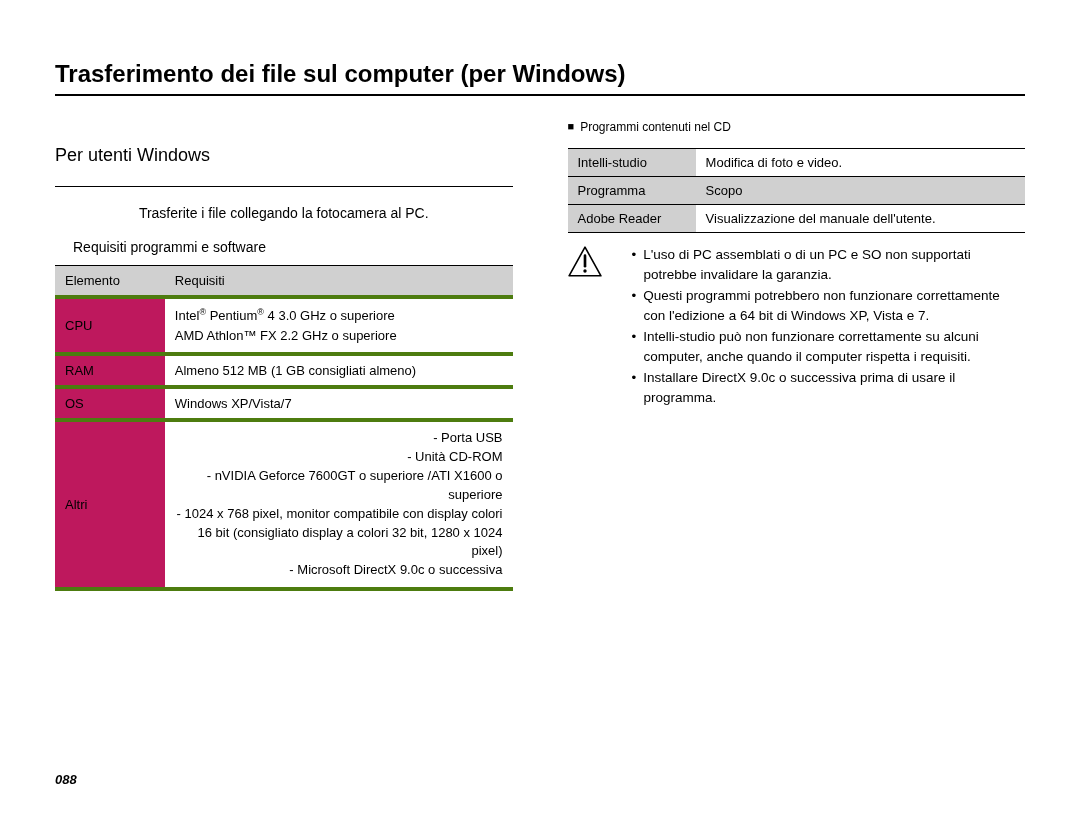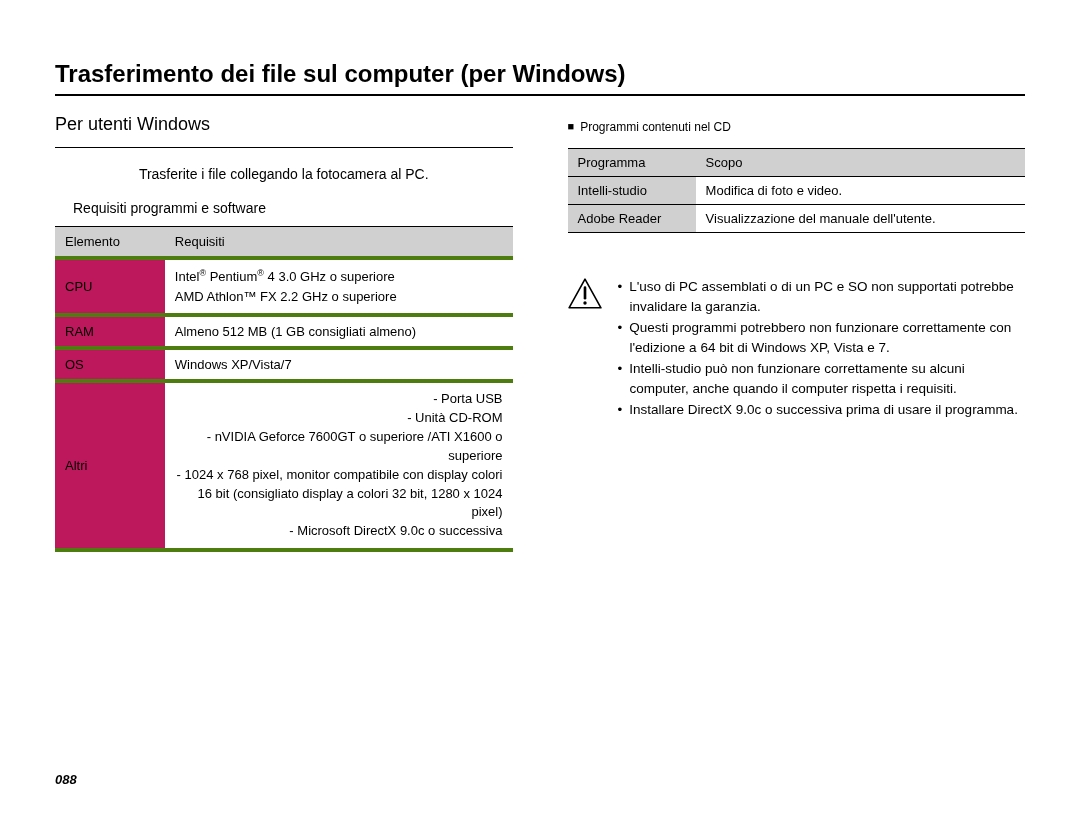--- a/index.html
+++ b/index.html
@@ -1,35 +1,35 @@
 <!DOCTYPE html>
 <html><head>
 <meta charset="utf-8">
 <style>
   * { box-sizing: border-box; margin: 0; padding: 0; }
   html, body { width: 1080px; height: 815px; background: #fff; font-family: Arial, Helvetica, sans-serif; color: #000; }
   .page { padding: 60px 55px 30px 55px; position: relative; height: 100%; }
   .title { font-size: 24px; font-weight: bold; border-bottom: 2px solid #000; padding-bottom: 6px; margin-bottom: 18px; }
   .columns { display: flex; gap: 55px; }
   .col { flex: 1; }
-  .subhead { font-size: 18px; font-weight: normal; border-bottom: 1px solid #000; padding-bottom: 12px; margin-bottom: 18px; display: inline-block; width: 100%; }
+  .subhead { font-size: 18px; font-weight: normal; border-bottom: 1px solid #000; padding-bottom: 20px; margin-bottom: 18px; display: inline-block; width: 100%; margin-top: 31px; }
   .intro { font-size: 14px; margin-bottom: 18px; text-align: center; }
   .sect-head { font-size: 12px; margin: 6px 0 4px 0; }
   .sect-head::before { content: "■"; margin-right: 6px; font-size: 11px; position: relative; top: -1px; }
   .sect-sub { font-size: 14px; margin: 0 0 10px 18px; }
   table.req { width: 100%; border-collapse: collapse; font-size: 13px; }
   table.req th, table.req td { border-top: 1px solid #000; border-bottom: 4px solid #4d7c0f; padding: 7px 10px; text-align: left; vertical-align: top; }
   table.req th { background: #d0d0d0; font-weight: normal; }
   table.req td.lab { background: #be185d; width: 24%; vertical-align: middle; }
   .cpu-line { line-height: 1.5; }
   .cpu-line sup { font-size: 9px; }
   ul.items { list-style: none; padding-left: 0; }
   ul.items li { font-size: 13px; line-height: 1.45; padding-left: 10px; text-indent: -10px; text-align: right; }
   ul.items li::before { content: "- "; }
-  .warn-block { display: flex; gap: 16px; margin-top: 44px; }
+  .warn-block { display: flex; gap: 30px; margin-top: 12px; }
   .warn-icon { flex: 0 0 34px; }
   .warn-icon svg { width: 34px; height: 34px; }
   ul.warn { list-style: none; padding-left: 0; }
   ul.warn li { font-size: 13.5px; line-height: 1.45; padding-left: 12px; text-indent: -12px; margin-bottom: 2px; }
   ul.warn li::before { content: "•"; margin-right: 7px; }
   .page-num { position: absolute; bottom: 28px; left: 55px; font-size: 13px; font-weight: bold; font-style: italic; }
   table.prog { width: 100%; border-collapse: collapse; font-size: 13px; margin-top: 14px; }
   table.prog th, table.prog td { border-top: 1px solid #000; border-bottom: 1px solid #000; padding: 6px 10px; text-align: left; }
   table.prog th { background: #d0d0d0; font-weight: normal; }
   table.prog td.lab { background: #d0d0d0; width: 28%; }
@@ -87,26 +87,26 @@
       </tbody>
         </table>
     </div>
 
     <div class="col">
       <div class="sect-head">Programmi contenuti nel CD</div>
 
       <table class="prog">
         <tbody>
             <tr>
+          <td class="lab">Intelli-studio</td>
+          <td>Modifica di foto e video.</td>
+        </tr>
+        <tr>
           <th>Programma</th>
           <th>Scopo</th>
-        </tr>
-        <tr>
-          <td class="lab">Intelli-studio</td>
-          <td>Modifica di foto e video.</td>
         </tr>
         <tr>
           <td class="lab">Adobe Reader</td>
           <td>Visualizzazione del manuale dell'utente.</td>
         </tr>
       </tbody>
         </table>
 
       <div class="warn-block">
         <div class="warn-icon">

